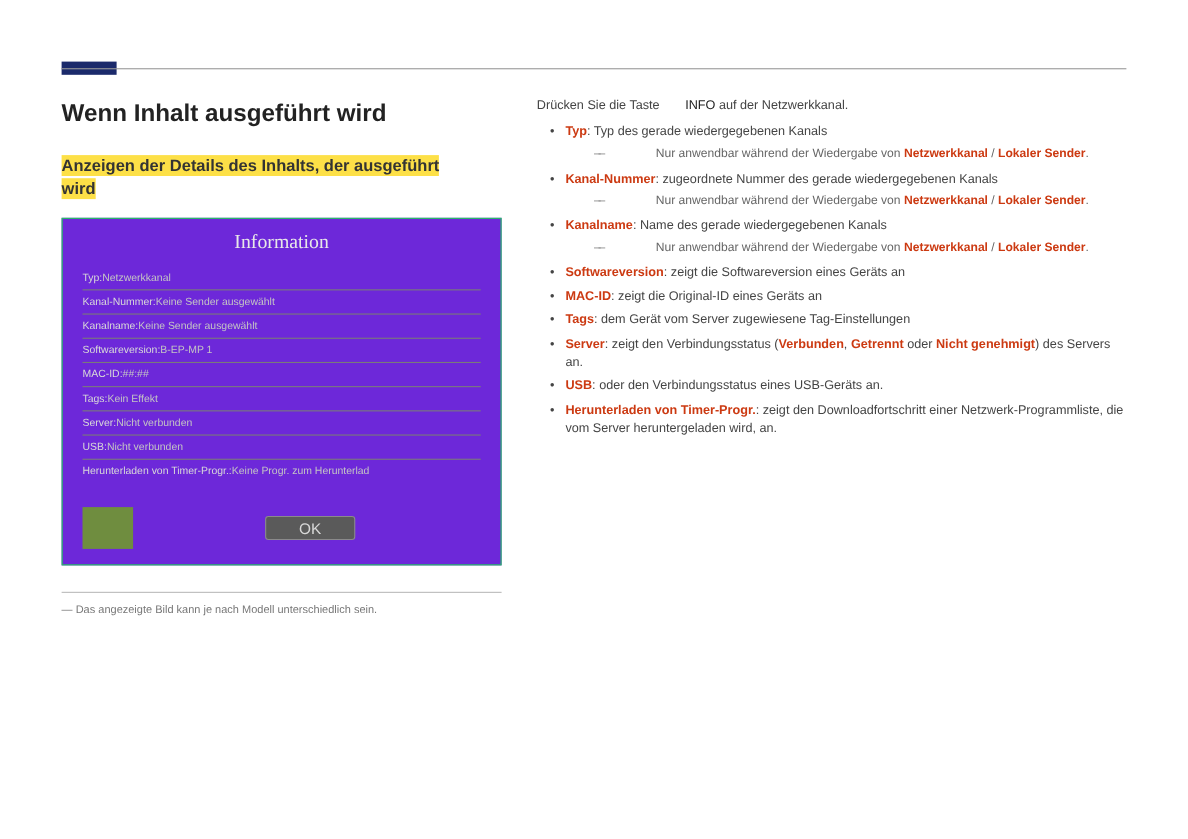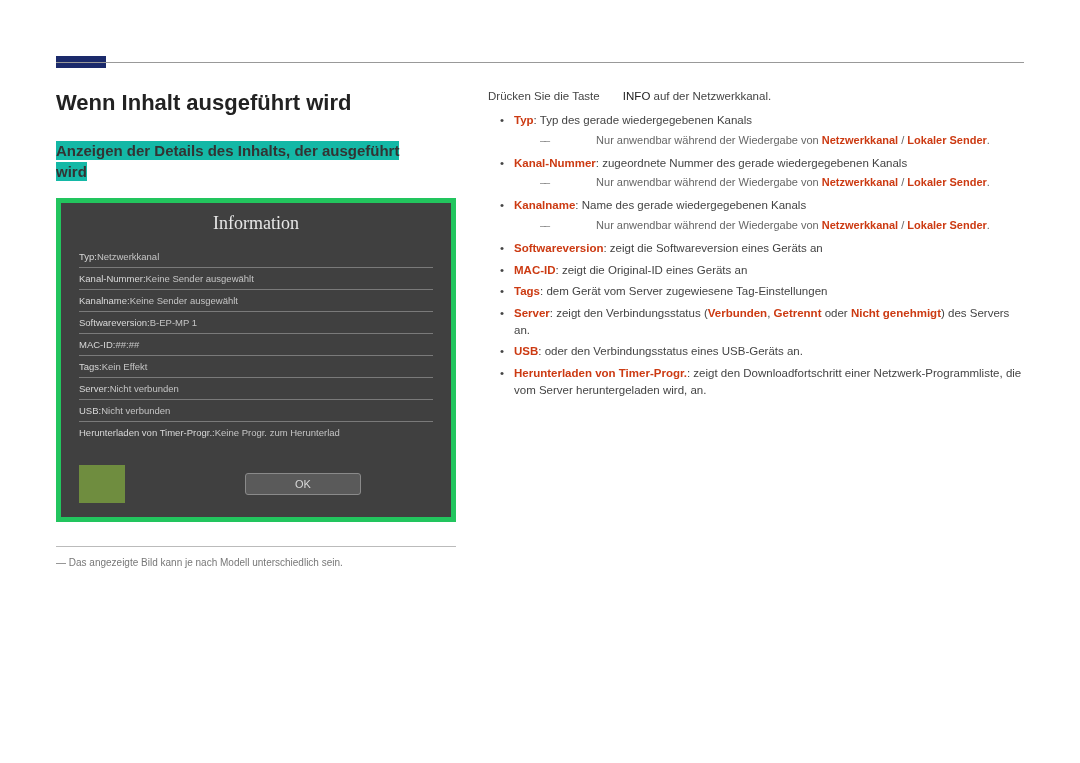--- a/index.html
+++ b/index.html
@@ -42,27 +42,27 @@
     color: #222;
     margin-bottom: 24px;
   }
   .h2 {
     font-size: 15px;
     font-weight: bold;
     margin-bottom: 16px;
     line-height: 1.4;
   }
   .hl {
-    background: #14b8a6;
+    background: #fde047;
     padding: 1px 0;
   }
   .info-panel {
     width: 400px;
-    border: 5px solid #22c55e;
-    background: #404040;
+    border: 1px solid #22c55e;
+    background: #6d28d9;
     color: #cfcfcf;
     font-size: 10px;
   }
   .info-title {
     text-align: center;
     font-family: Georgia, "Times New Roman", serif;
     font-weight: normal;
     font-size: 18px;
     padding: 10px 0 12px 0;
     color: #e8e8e8;
@@ -86,27 +86,27 @@
     gap: 48px;
     padding: 8px 18px 14px 18px;
   }
   .green-sq {
     width: 46px; height: 38px;
     background: #6f8d3f;
   }
   .ok-btn {
     flex: 0 0 auto;
     margin-left: 72px;
-    width: 116px;
+    width: 82px;
     height: 22px;
     border: 1px solid #8a8a8a;
     border-radius: 3px;
     background: #5a5a5a;
     color: #d8d8d8;
-    font-size: 11px;
+    font-size: 14px;
     display: flex;
     align-items: center;
     justify-content: center;
   }
   .footnote {
     border-top: 1px solid #bbb;
     margin-top: 24px;
     padding-top: 10px;
     font-size: 10px;
     color: #777;

